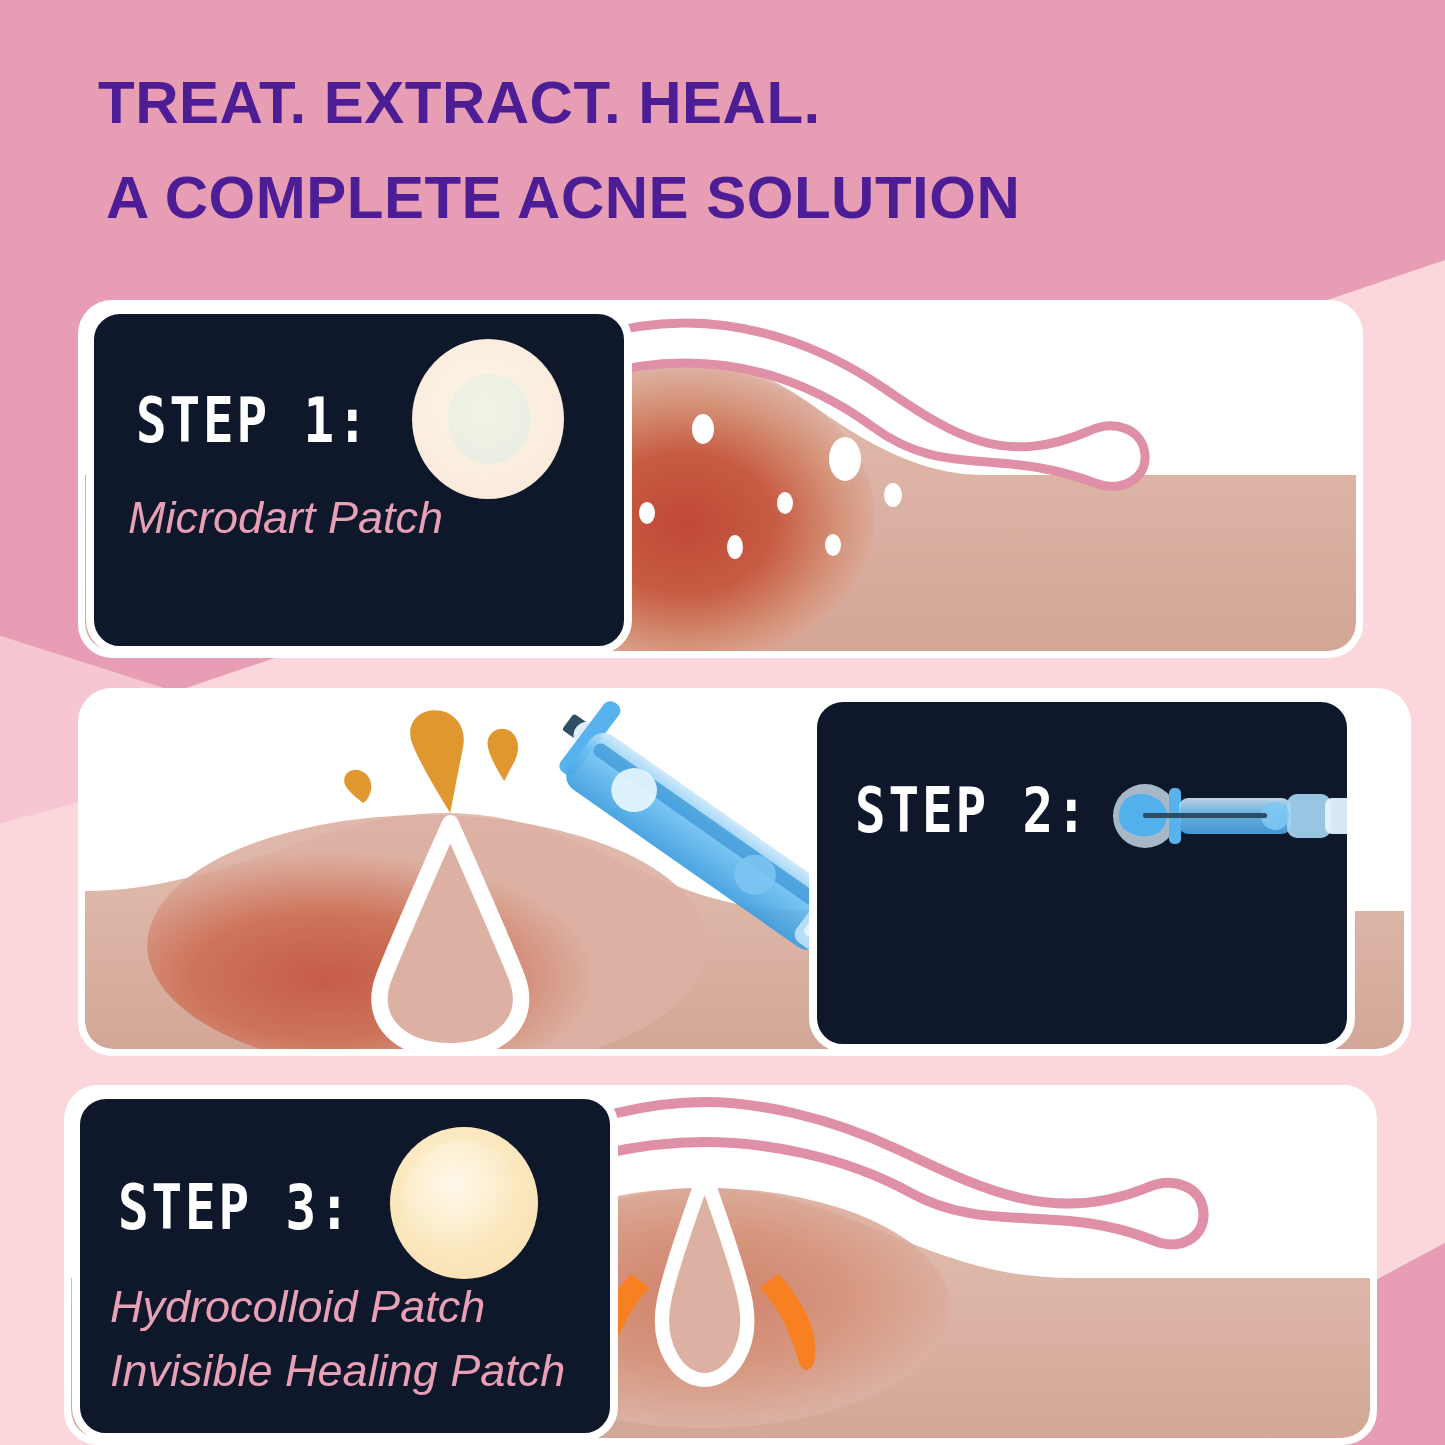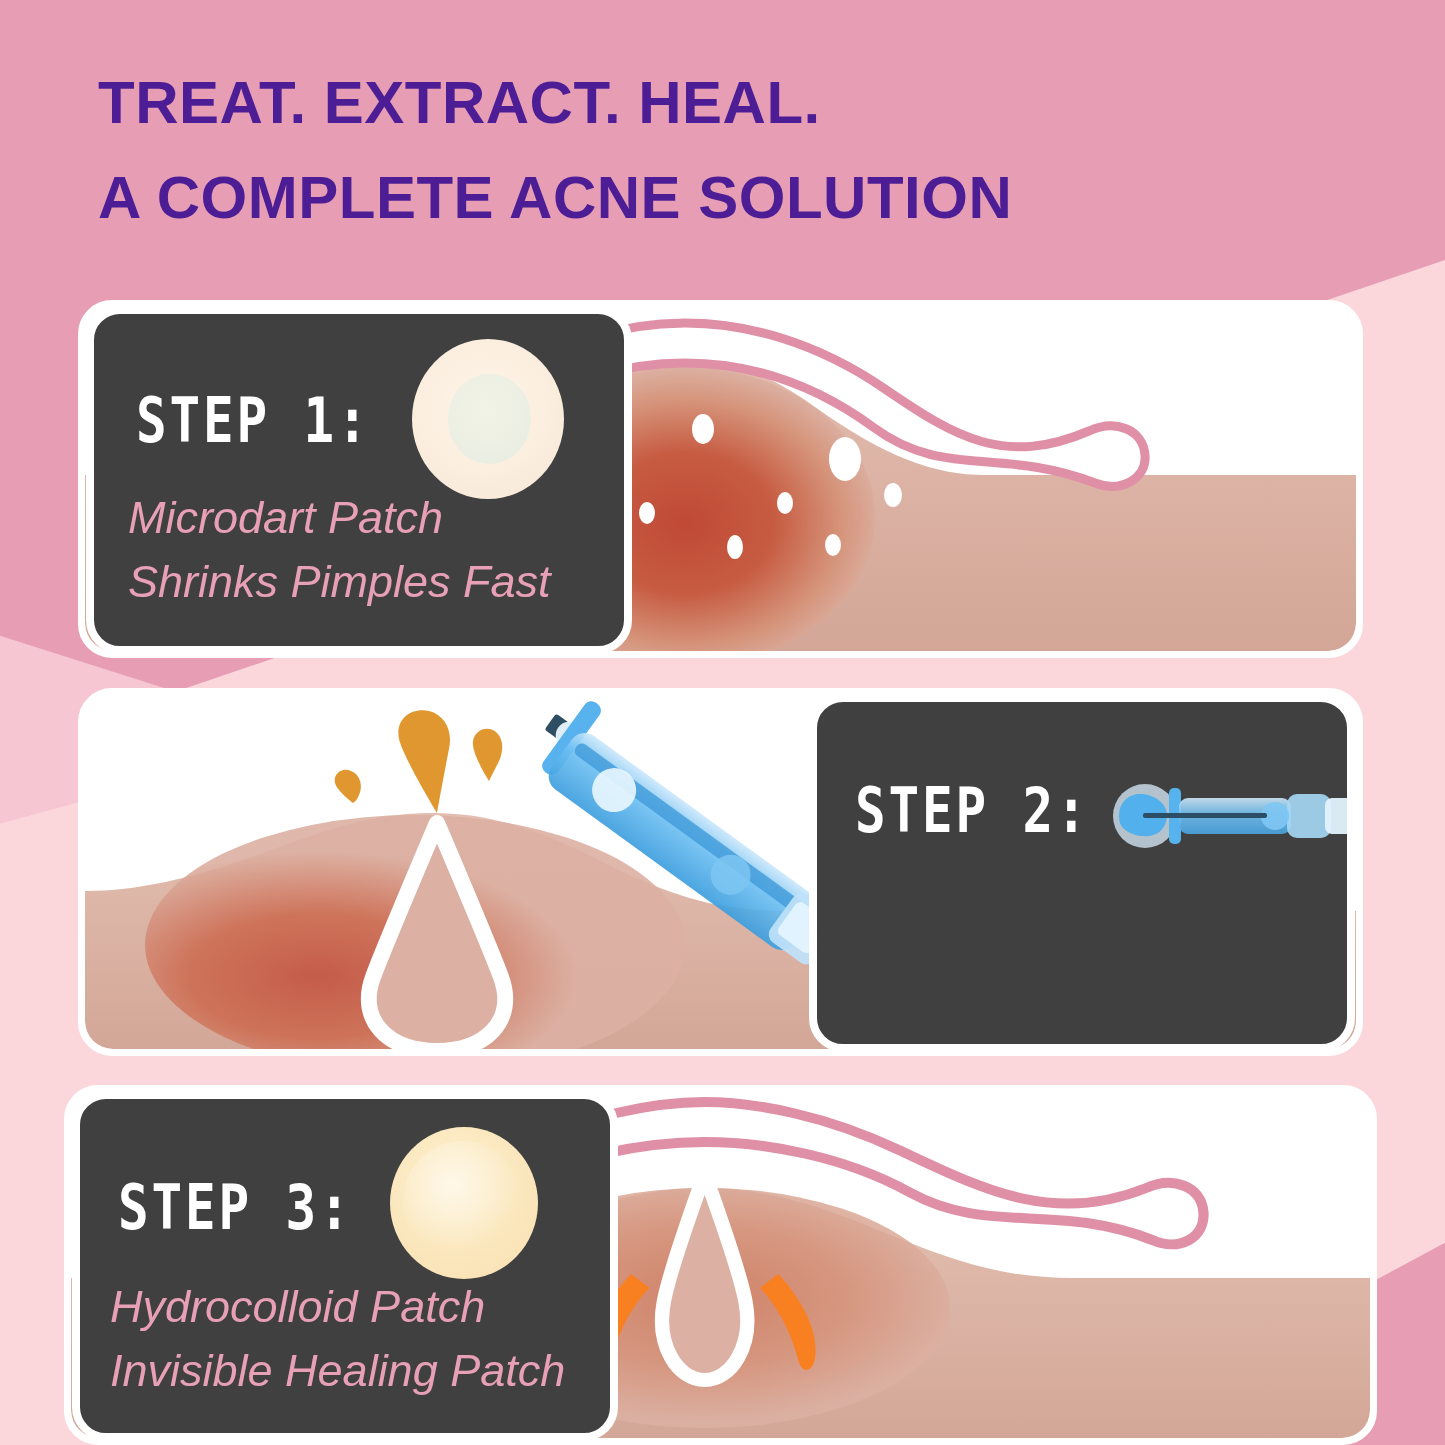--- a/index.html
+++ b/index.html
@@ -34,39 +34,39 @@
   .headline{
     position:absolute;left:98px;top:56px;width:1180px;
     color:#4c1d95;
     font-weight:bold;
     font-size:60px;
     line-height:1.58;
     letter-spacing:0.5px;
     white-space:nowrap;
   }
   .headline .l1{display:block;}
-  .headline .l2{display:block;}
+  .headline .l2{display:block;margin-left:8px;}
 
   
   .row{position:absolute;}
   .card{
     position:absolute;inset:0;
     background:#ffffff;
     border-radius:34px;
     border:7px solid #ffffff;
     box-sizing:border-box;
     overflow:hidden;
   }
   .art{position:absolute;inset:0;overflow:hidden;border-radius:28px;}
   .art svg{display:block;width:100%;height:100%;}
 
   
   .panel{
     position:absolute;
-    background:#404040;
+    background:#0f172a;
     border:8px solid #ffffff;
     border-radius:34px;
     box-sizing:border-box;
     overflow:hidden;
   }
   .step-label{
     position:absolute;
     color:#ffffff;
     font-weight:bold;
     font-size:53px;
@@ -163,26 +163,25 @@
           <ellipse cx="748" cy="238" rx="8" ry="11" fill="#ffffff"></ellipse>
         </svg>
       </div>
     </div>
 
     <div class="panel" style="left:8px;top:6px;width:546px;height:348px;">
       <div class="step-label" style="left:42px;top:70px;">STEP 1:</div>
       <div class="patch-circle patch-micro" style="left:318px;top:25px;width:152px;height:160px;"></div>
       <div class="desc" style="left:34px;top:172px;font-style:italic;">
         <div>Microdart Patch</div>
-        <div>Shrinks Pimples Fast</div>
       </div>
     </div>
   </div>
 
-  <div class="row" style="left:78px;top:688px;width:1285px;height:368px;">
+  <div class="row" style="left:78px;top:688px;width:1285px;height:368px;padding-left:48px;">
     <div class="card">
       <div class="art">
         <svg viewBox="0 0 1271 354" preserveAspectRatio="none" aria-hidden="true">
           <defs>
             <linearGradient id="skin2" x1="0" y1="0" x2="0" y2="1">
               <stop offset="0%" stop-color="#e3bfb1"></stop>
               <stop offset="100%" stop-color="#d3a797"></stop>
             </linearGradient>
             <radialGradient id="inflame2" cx="32%" cy="62%" r="48%">
               <stop offset="0%" stop-color="#c25340"></stop>

